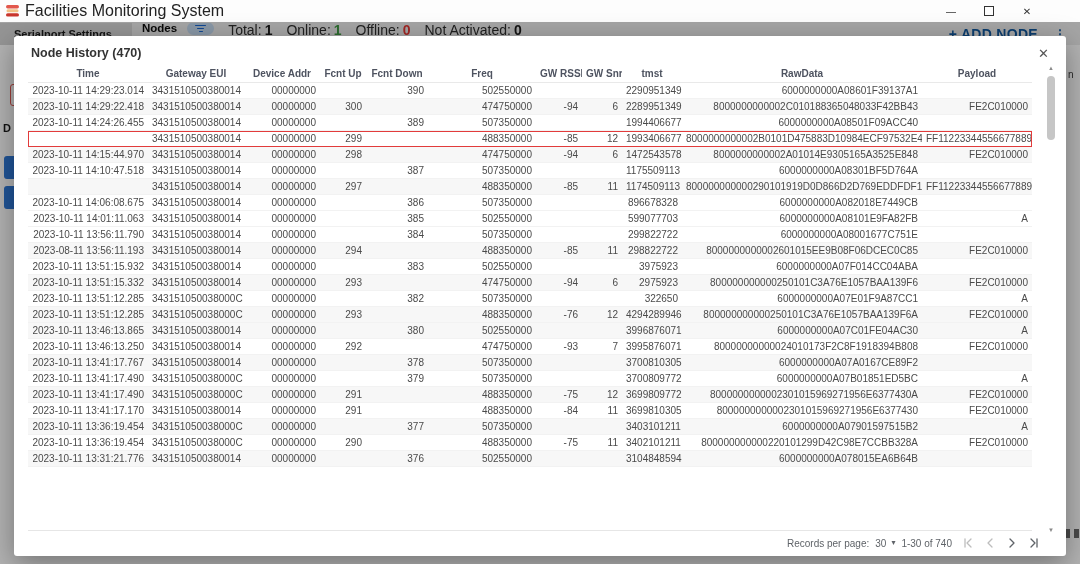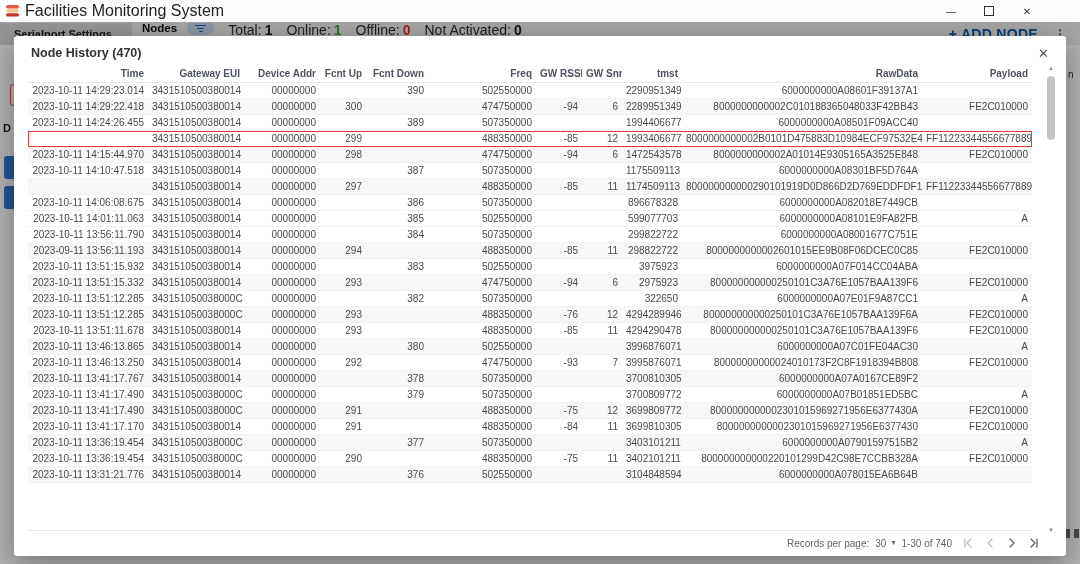--- a/index.html
+++ b/index.html
@@ -48,21 +48,21 @@
   .dialog{position:absolute;left:14px;top:36px;width:1052px;height:520px;background:#fff;z-index:20;
           border-radius:3px;box-shadow:0 8px 28px rgba(0,0,0,.35);box-sizing:border-box;}
   .dlg-head{position:absolute;top:0;left:0;right:0;height:26px;display:flex;align-items:center;
             padding:8px 17px 0 17px;box-sizing:border-box;}
   .dlg-title{font-size:12.5px;font-weight:bold;color:#333;}
   .dlg-close{margin-left:auto;color:#555;font-size:13px;line-height:13px;cursor:default;}
 
   .table-zone{position:absolute;top:28px;left:14px;width:1004px;height:466px;
               border-bottom:1px solid #e6e6e6;}
   table{border-collapse:collapse;table-layout:fixed;width:1004px;}
-  th{height:18px;font-size:10px;color:#4e5360;font-weight:bold;text-align:right;
+  th{height:18px;font-size:10px;color:#4e5360;font-weight:bold;text-align:center;
      padding:0 4px;border-bottom:1px solid #e9e9e9;white-space:nowrap;overflow:hidden;}
   td{height:15px;font-size:10px;color:#4a4a4a;text-align:right;padding:0 4px;
      white-space:nowrap;overflow:hidden;border-bottom:1px solid #f2f2f2;}
   tr.alt td{background:#f7f7f7;}
   tr.hl{outline:1.6px solid #e23b3b;outline-offset:-1px;}
   tr.hl td{background:#fff;}
 
   
   .vscroll{position:absolute;top:28px;right:10px;width:10px;height:470px;}
   .varrow{position:absolute;left:0;width:10px;text-align:center;font-size:6px;color:#8a8a8a;line-height:8px;}
@@ -290,21 +290,21 @@
               <td></td>
               <td>384</td>
               <td>507350000</td>
               <td></td>
               <td></td>
               <td>299822722</td>
               <td>6000000000A08001677C751E</td>
               <td></td>
             </tr>
             <tr class="alt">
-              <td>2023-09-11 13:56:11.193</td>
+              <td>2023-08-11 13:56:11.193</td>
               <td>3431510500380014</td>
               <td>00000000</td>
               <td>294</td>
               <td></td>
               <td>488350000</td>
               <td>-85</td>
               <td>11</td>
               <td>298822722</td>
               <td>8000000000002601015EE9B08F06DCEC0C85</td>
               <td>FE2C010000</td>
@@ -352,33 +352,20 @@
               <td>2023-10-11 13:51:12.285</td>
               <td>343151050038000C</td>
               <td>00000000</td>
               <td>293</td>
               <td></td>
               <td>488350000</td>
               <td>-76</td>
               <td>12</td>
               <td>4294289946</td>
               <td>800000000000250101C3A76E1057BAA139F6A</td>
-              <td>FE2C010000</td>
-            </tr>
-            <tr>
-              <td>2023-10-11 13:51:11.678</td>
-              <td>3431510500380014</td>
-              <td>00000000</td>
-              <td>293</td>
-              <td></td>
-              <td>488350000</td>
-              <td>-85</td>
-              <td>11</td>
-              <td>4294290478</td>
-              <td>800000000000250101C3A76E1057BAA139F6</td>
               <td>FE2C010000</td>
             </tr>
             <tr class="alt">
               <td>2023-10-11 13:46:13.865</td>
               <td>3431510500380014</td>
               <td>00000000</td>
               <td></td>
               <td>380</td>
               <td>502550000</td>
               <td></td>

